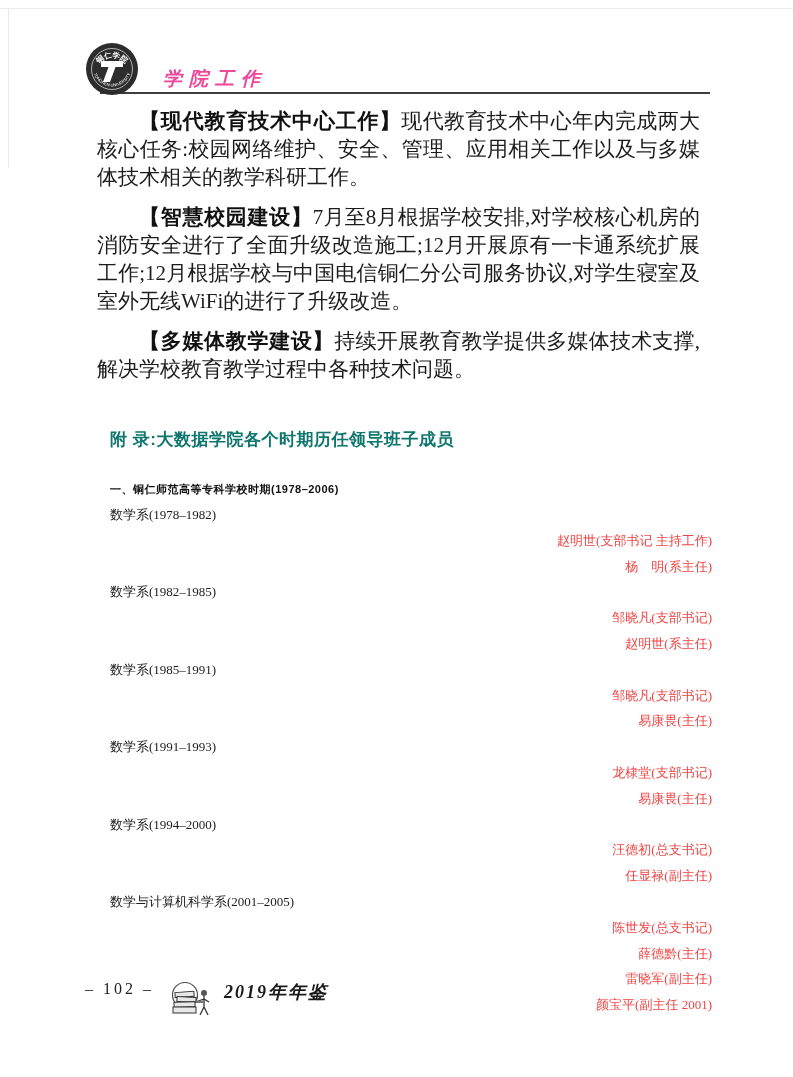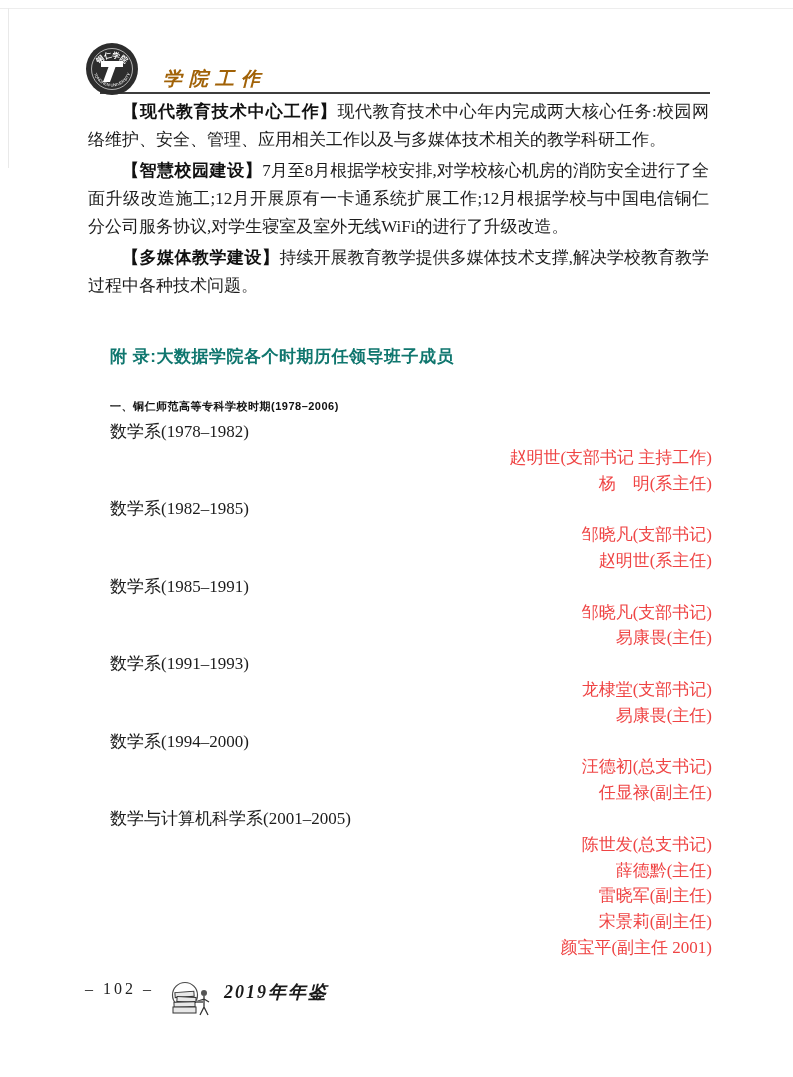--- a/index.html
+++ b/index.html
@@ -11,44 +11,44 @@
   
   .scan-edge-top { position:absolute; left:0; top:8px; width:100%; height:1px; background:#ededed; }
   .scan-edge-left { position:absolute; left:8px; top:8px; width:1px; height:160px; background:#e9e9e9; }
 
   
   .header-rule { position:absolute; left:100px; right:83px; top:92px; height:2px; background:#3d3d3d; }
   .logo { position:absolute; left:85px; top:42px; width:54px; height:54px; }
   .header-title {
     position:absolute; left:163px; top:66px;
     font-family:"Liberation Serif","DejaVu Serif",serif; font-style:italic; font-weight:bold;
-    font-size:19px; letter-spacing:7px; color:#a16207;
+    font-size:19px; letter-spacing:7px; color:#ec4899;
   }
 
   
   .content { position:absolute; left:85px; right:81px; top:95px; }
   .para {
-    margin:3px; font-size:17px; line-height:28px; text-indent:2em;
+    margin:12px; font-size:21px; line-height:28px; text-indent:2em;
     text-align:justify; color:#1c1c1c;
   }
   .para-label {
     font-family:"Liberation Sans","DejaVu Sans",sans-serif;
     font-weight:bold; color:#111; letter-spacing:0.5px;
   }
   .appendix-title {
     margin-top:45px; padding-left:25px;
     font-family:"Liberation Sans","DejaVu Sans",sans-serif;
     font-weight:bold; font-size:17px; color:#0f766e; letter-spacing:0.5px;
   }
   .section-title {
     margin-top:31px; padding-left:25px;
     font-family:"Liberation Sans","DejaVu Sans",sans-serif;
     font-weight:bold; font-size:11px; color:#111; letter-spacing:0.5px;
   }
-  .leadership-list { margin-top:5px; font-size:17px; line-height:25.8px; }
+  .leadership-list { margin-top:5px; font-size:13px; line-height:25.8px; }
   .period-line { padding-left:25px; color:#1c1c1c; }
   .member-line { padding-left:70px; color:#ef4444;text-align:right; }
 
   
   .footer { position:absolute; left:85px; top:980px; height:44px; display:flex; }
   .page-number { font-size:16px; letter-spacing:3px; color:#222; }
   .yearbook-icon { margin-left:14px; margin-right:10px; }
   .yearbook-label {
     font-family:"Liberation Serif","DejaVu Serif",serif;
     font-style:italic; font-weight:bold; font-size:18px; color:#1a1a1a; letter-spacing:2px;
@@ -102,21 +102,20 @@
         <div class="period-line">数学系(1991–1993)</div>
         <div class="member-line">龙棣堂(支部书记)</div>
         <div class="member-line">易康畏(主任)</div>
         <div class="period-line">数学系(1994–2000)</div>
         <div class="member-line">汪德初(总支书记)</div>
         <div class="member-line">任显禄(副主任)</div>
         <div class="period-line">数学与计算机科学系(2001–2005)</div>
         <div class="member-line">陈世发(总支书记)</div>
         <div class="member-line">薛德黔(主任)</div>
         <div class="member-line">雷晓军(副主任)</div>
-        <div class="member-line">宋景莉(副主任)</div>
         <div class="member-line">颜宝平(副主任 2001)</div>
       </div>
   </div>
 
   <div class="footer">
     <span class="page-number">– 102 –</span>
     <span class="yearbook-icon">
       <svg width="46" height="40" viewBox="0 0 46 40">
         <circle cx="17" cy="15" r="12.5" fill="none" stroke="#4a4a4a" stroke-width="1.2"></circle>
         <g stroke="#333" stroke-width="1" fill="#e8e8e8">

